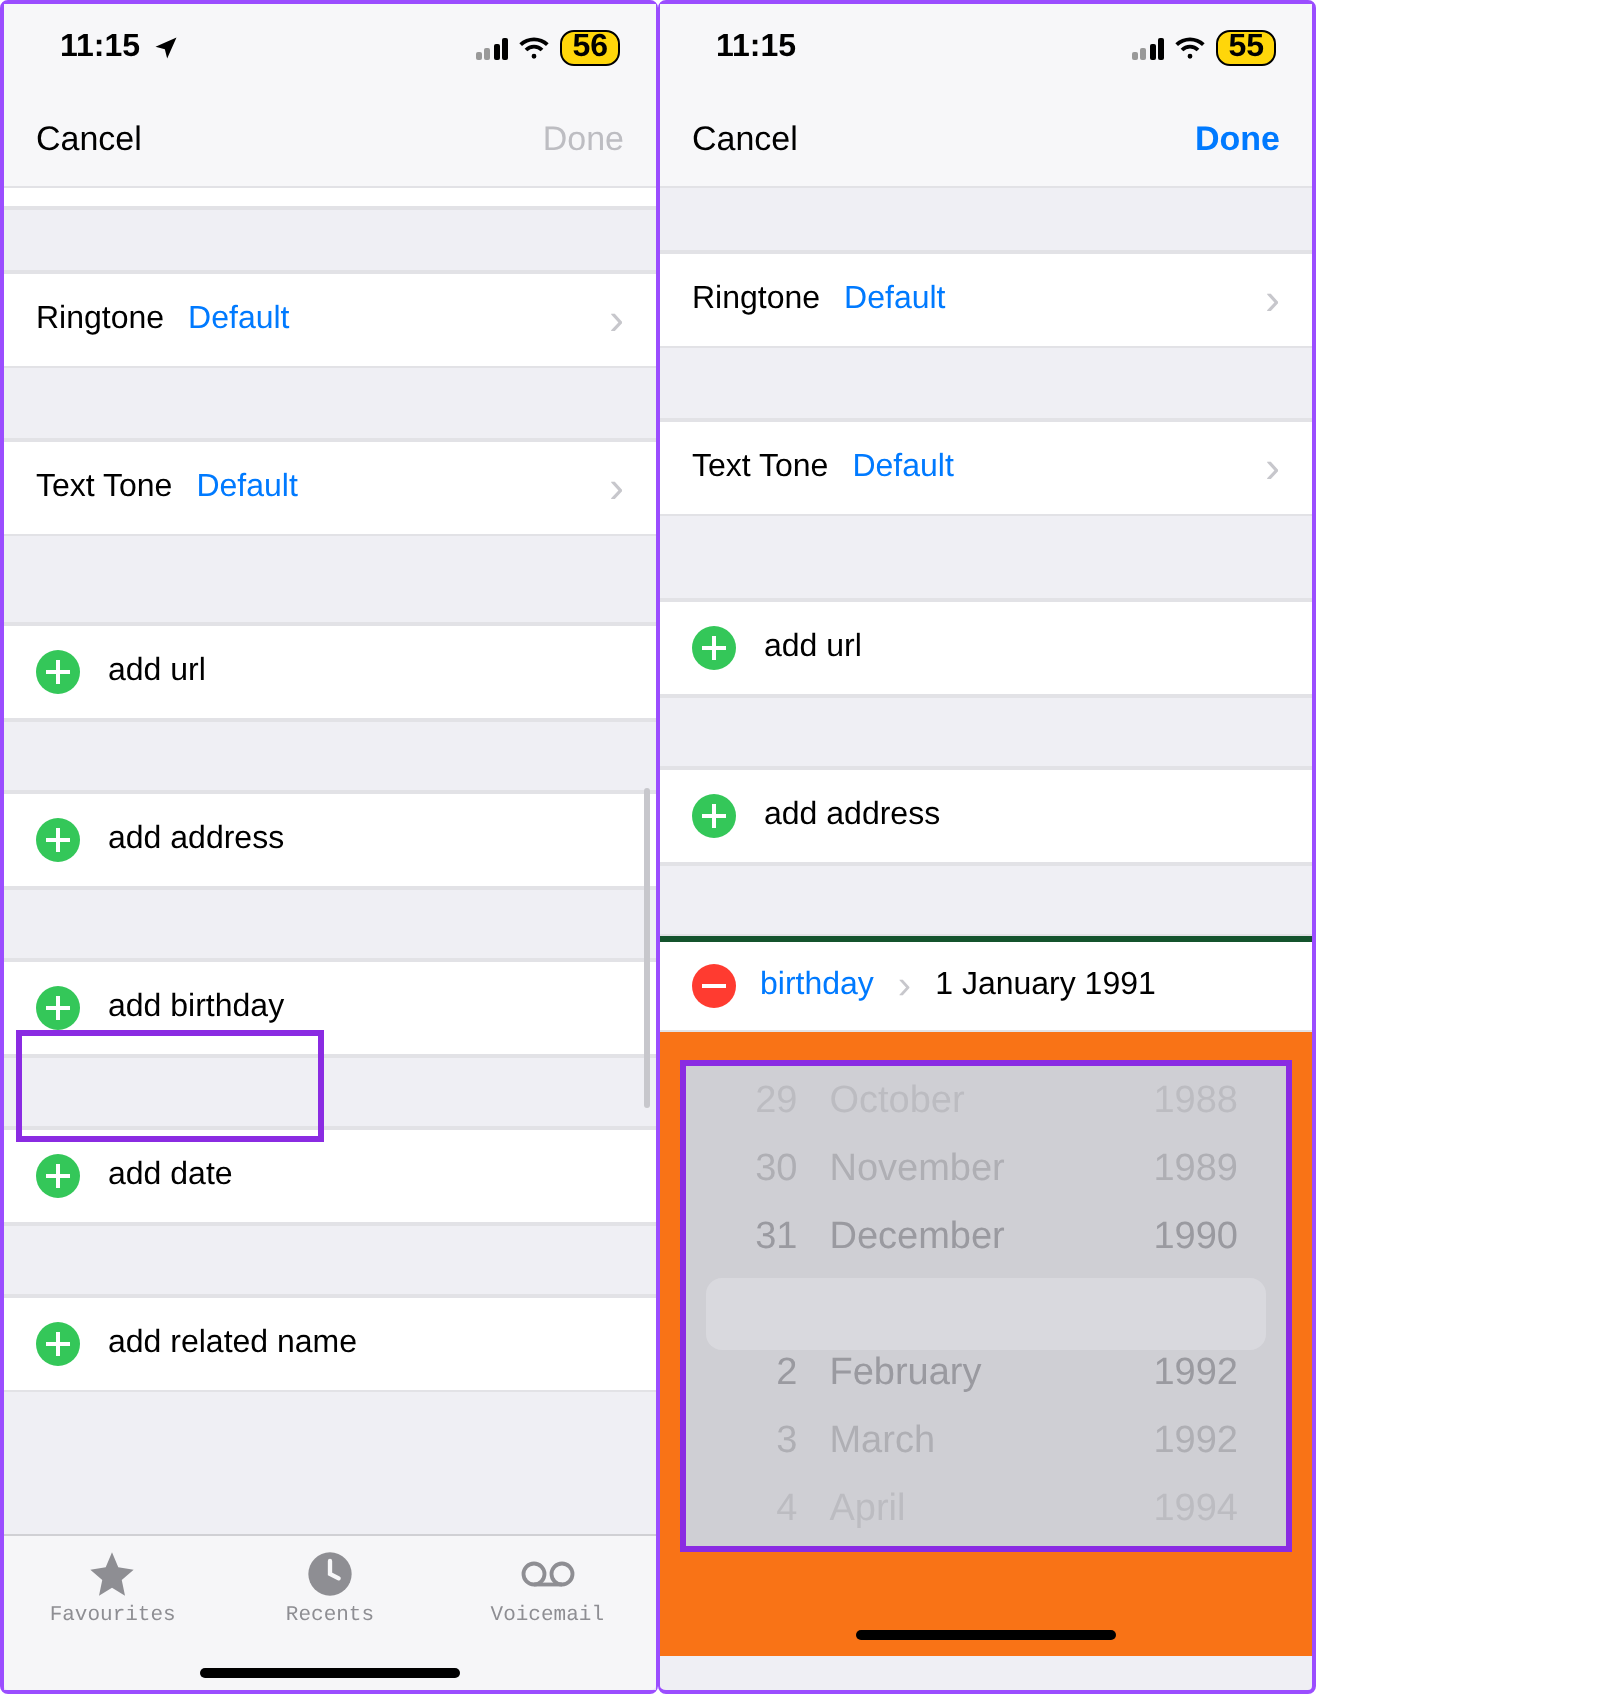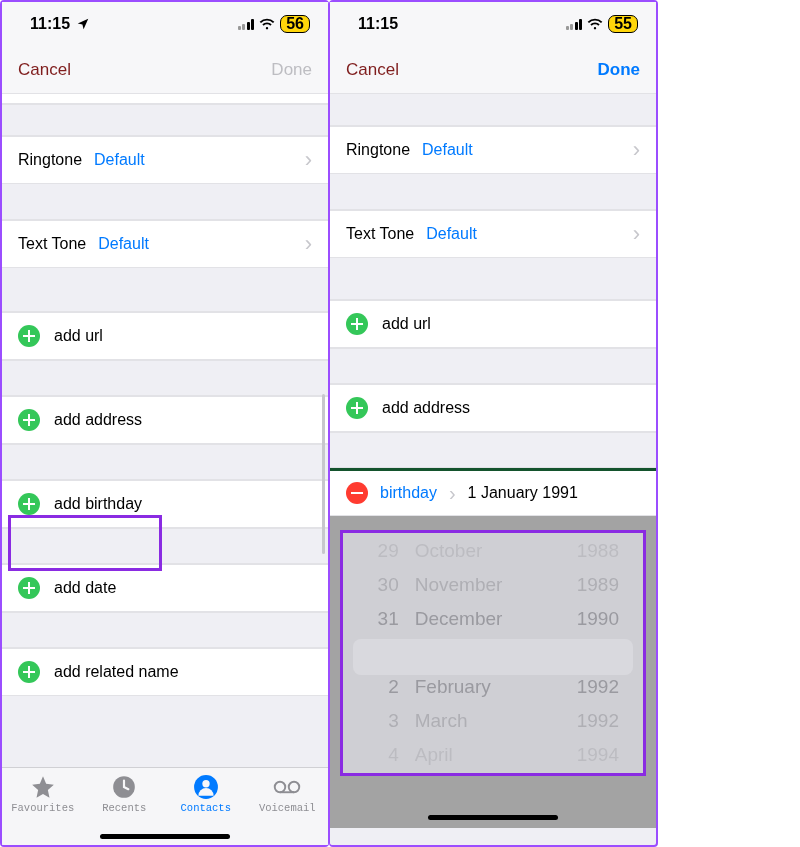--- a/index.html
+++ b/index.html
@@ -53,21 +53,21 @@
 
   
   .nav-bar {
     height: 48px;
     display:flex; align-items:center; justify-content:space-between;
     padding: 0 16px;
     font-size: 17px;
     background:#f7f7f9;
     border-bottom:1px solid #e2e2e6;
   }
-  .nav-cancel { color:#7f1d1d; }
+  .nav-cancel { color:#000000; }
   .nav-done { color:#007aff; font-weight:600; }
   .nav-done.disabled { color:#bdbdc2; font-weight:400; }
 
   .content { position:relative; }
   .spacer { height:36px; background:#efeff4; border-top:1px solid #e2e2e6; border-bottom:1px solid #e2e2e6;}
   .spacer.short { height:32px; }
 
   .row {
     background:#fff;
     display:flex; align-items:center;
@@ -138,21 +138,21 @@
     background:#fff; display:flex; align-items:center;
     min-height:48px; padding:0 16px; font-size:16px; gap:12px;
     border-top:3px solid #14532d; border-bottom:1px solid #e2e2e6;
   }
   .bday-label { color:#007aff; }
   .bday-chev { color:#c7c7cc; font-size:20px; }
   .bday-value { color:#000; }
 
   
   .picker-wrap {
-    background:#a3a3a3; padding:14px 10px 68px 10px; height:312px;
+    background:#f97316; padding:14px 10px 68px 10px; height:312px;
     position:relative;
   }
   .picker-frame {
     border:3px solid #8a2be2; height:246px; position:relative;
     display:flex; justify-content:center; overflow:hidden;
     background:#cfcfd4;
   }
   .wheel-cols {
     display:flex; width:100%; height:100%; justify-content:space-around;
     align-items:stretch;
@@ -294,30 +294,20 @@
       <span class="tlabel">Favourites</span>
     </div>
     <div class="tabbtn">
       <span class="ticon">
           <svg viewBox="0 0 24 24" width="26" height="26">
             <circle cx="12" cy="12" r="10" fill="currentColor"></circle>
             <path d="M12 6v6l4 2" stroke="#f7f7f9" stroke-width="2" fill="none" stroke-linecap="round"></path>
           </svg>
         </span>
       <span class="tlabel">Recents</span>
-    </div>
-    <div class="tabbtn active">
-      <span class="ticon">
-          <svg viewBox="0 0 24 24" width="26" height="26">
-            <circle cx="12" cy="12" r="11" fill="currentColor"></circle>
-            <circle cx="12" cy="9" r="3.4" fill="#f7f7f9"></circle>
-            <path d="M5 20a7 7 0 0 1 14 0z" fill="#f7f7f9"></path>
-          </svg>
-        </span>
-      <span class="tlabel">Contacts</span>
     </div>
     <div class="tabbtn">
       <span class="ticon">
           <svg viewBox="0 0 32 18" width="30" height="18">
             <circle cx="8" cy="9" r="6" fill="none" stroke="currentColor" stroke-width="2.2"></circle>
             <circle cx="24" cy="9" r="6" fill="none" stroke="currentColor" stroke-width="2.2"></circle>
             <line x1="8" y1="15" x2="24" y2="15" stroke="currentColor" stroke-width="2.2"></line>
           </svg>
         </span>
       <span class="tlabel">Voicemail</span>

